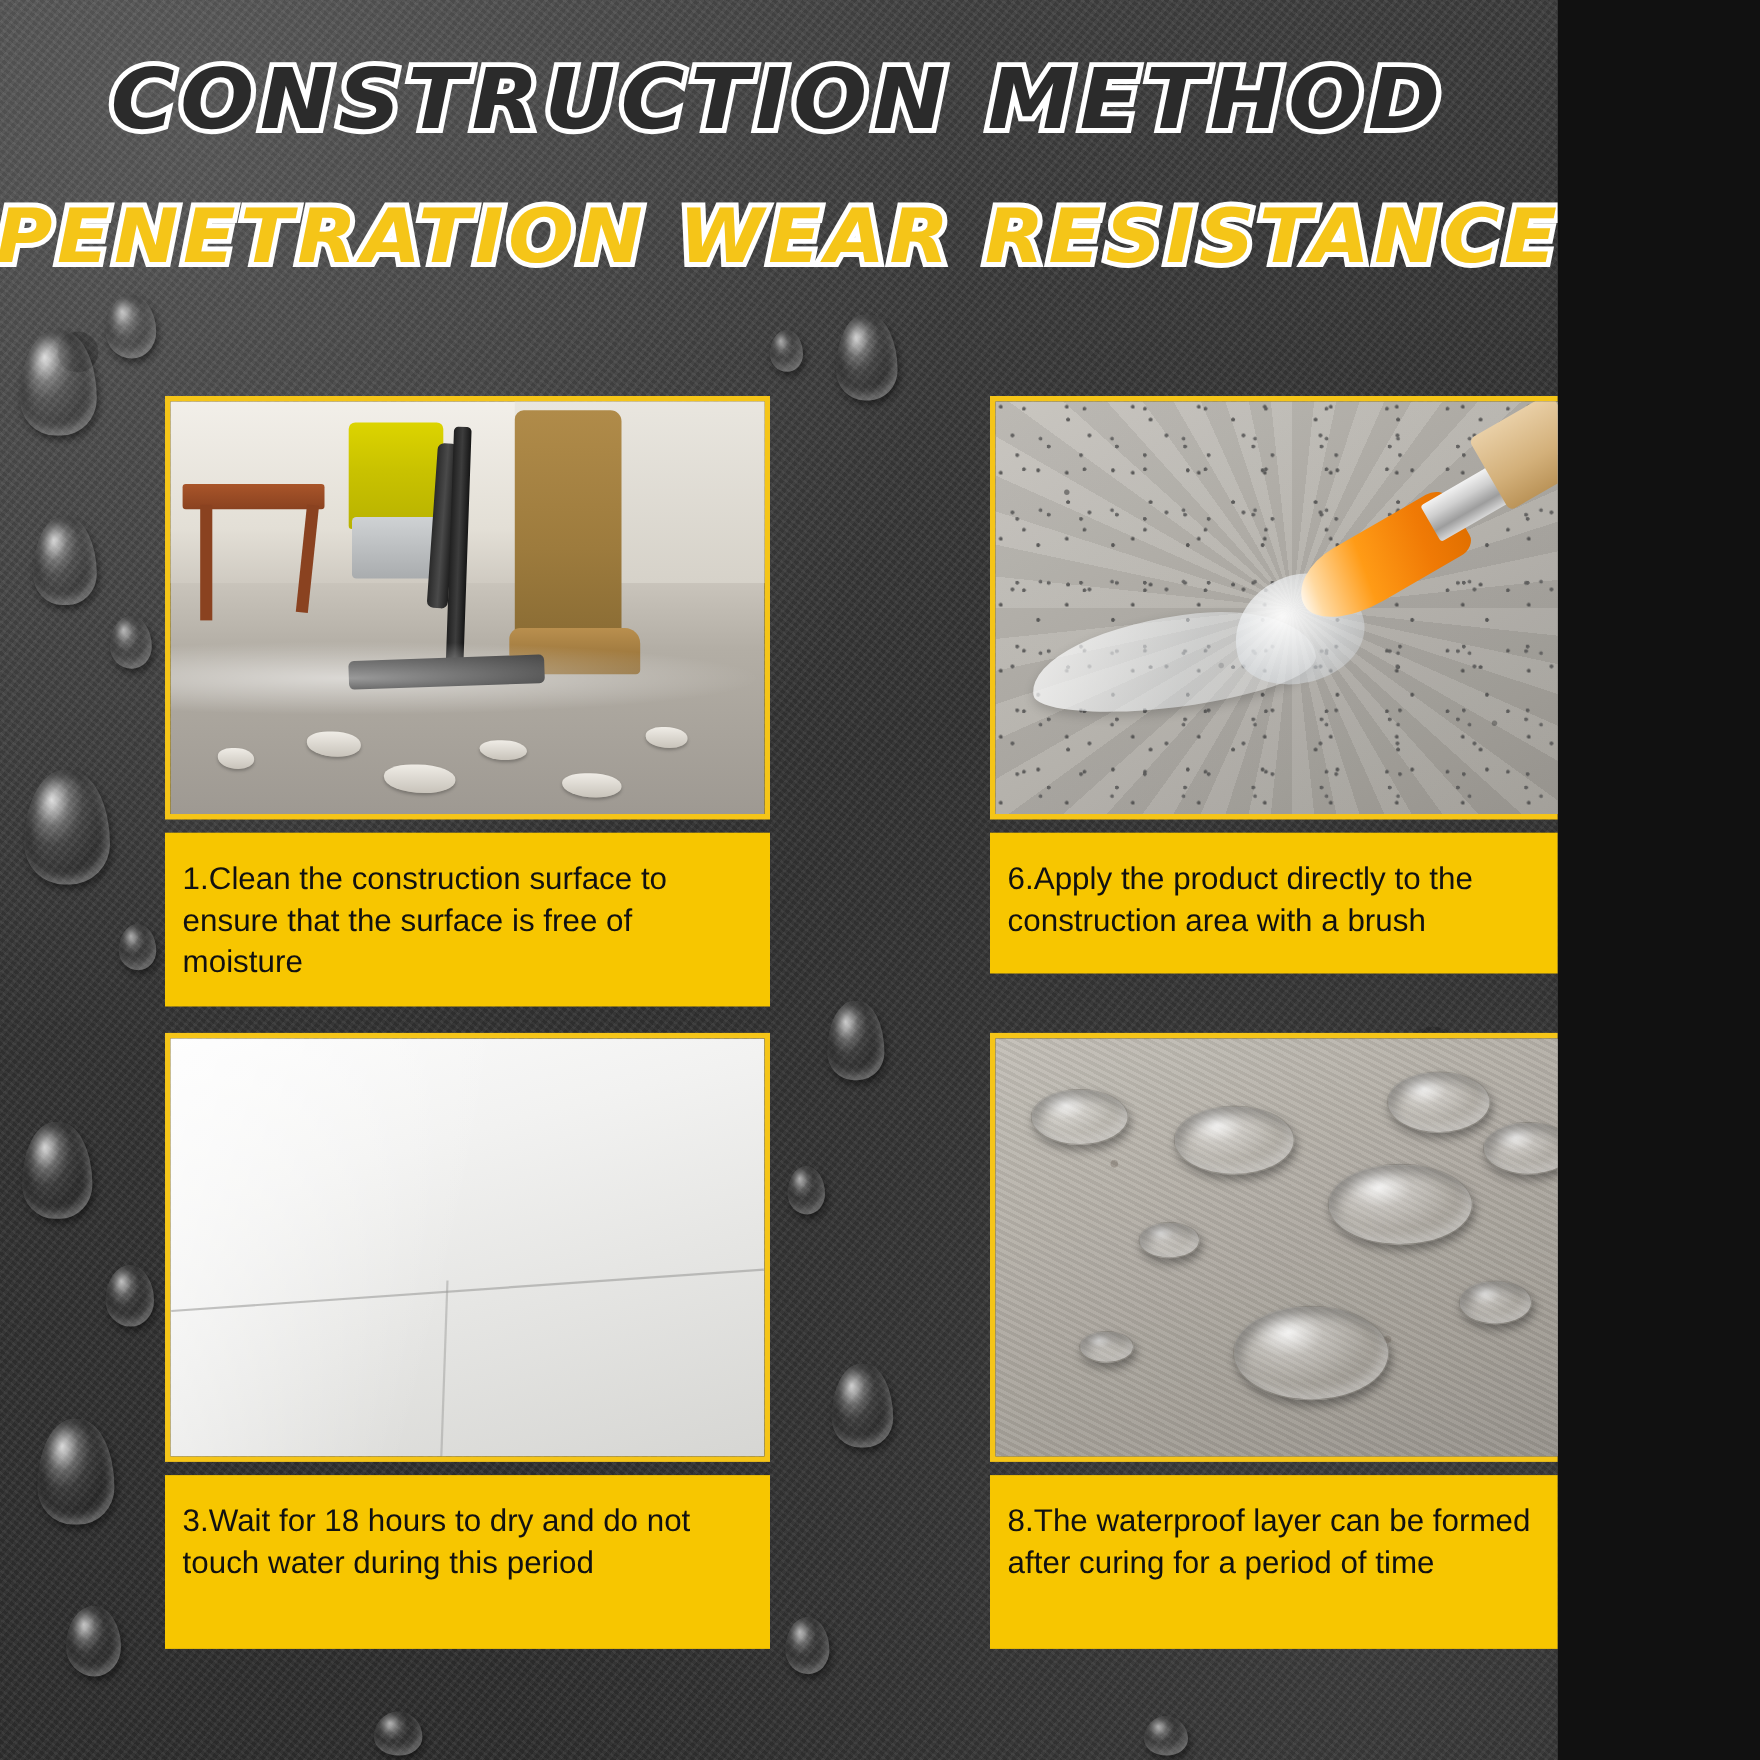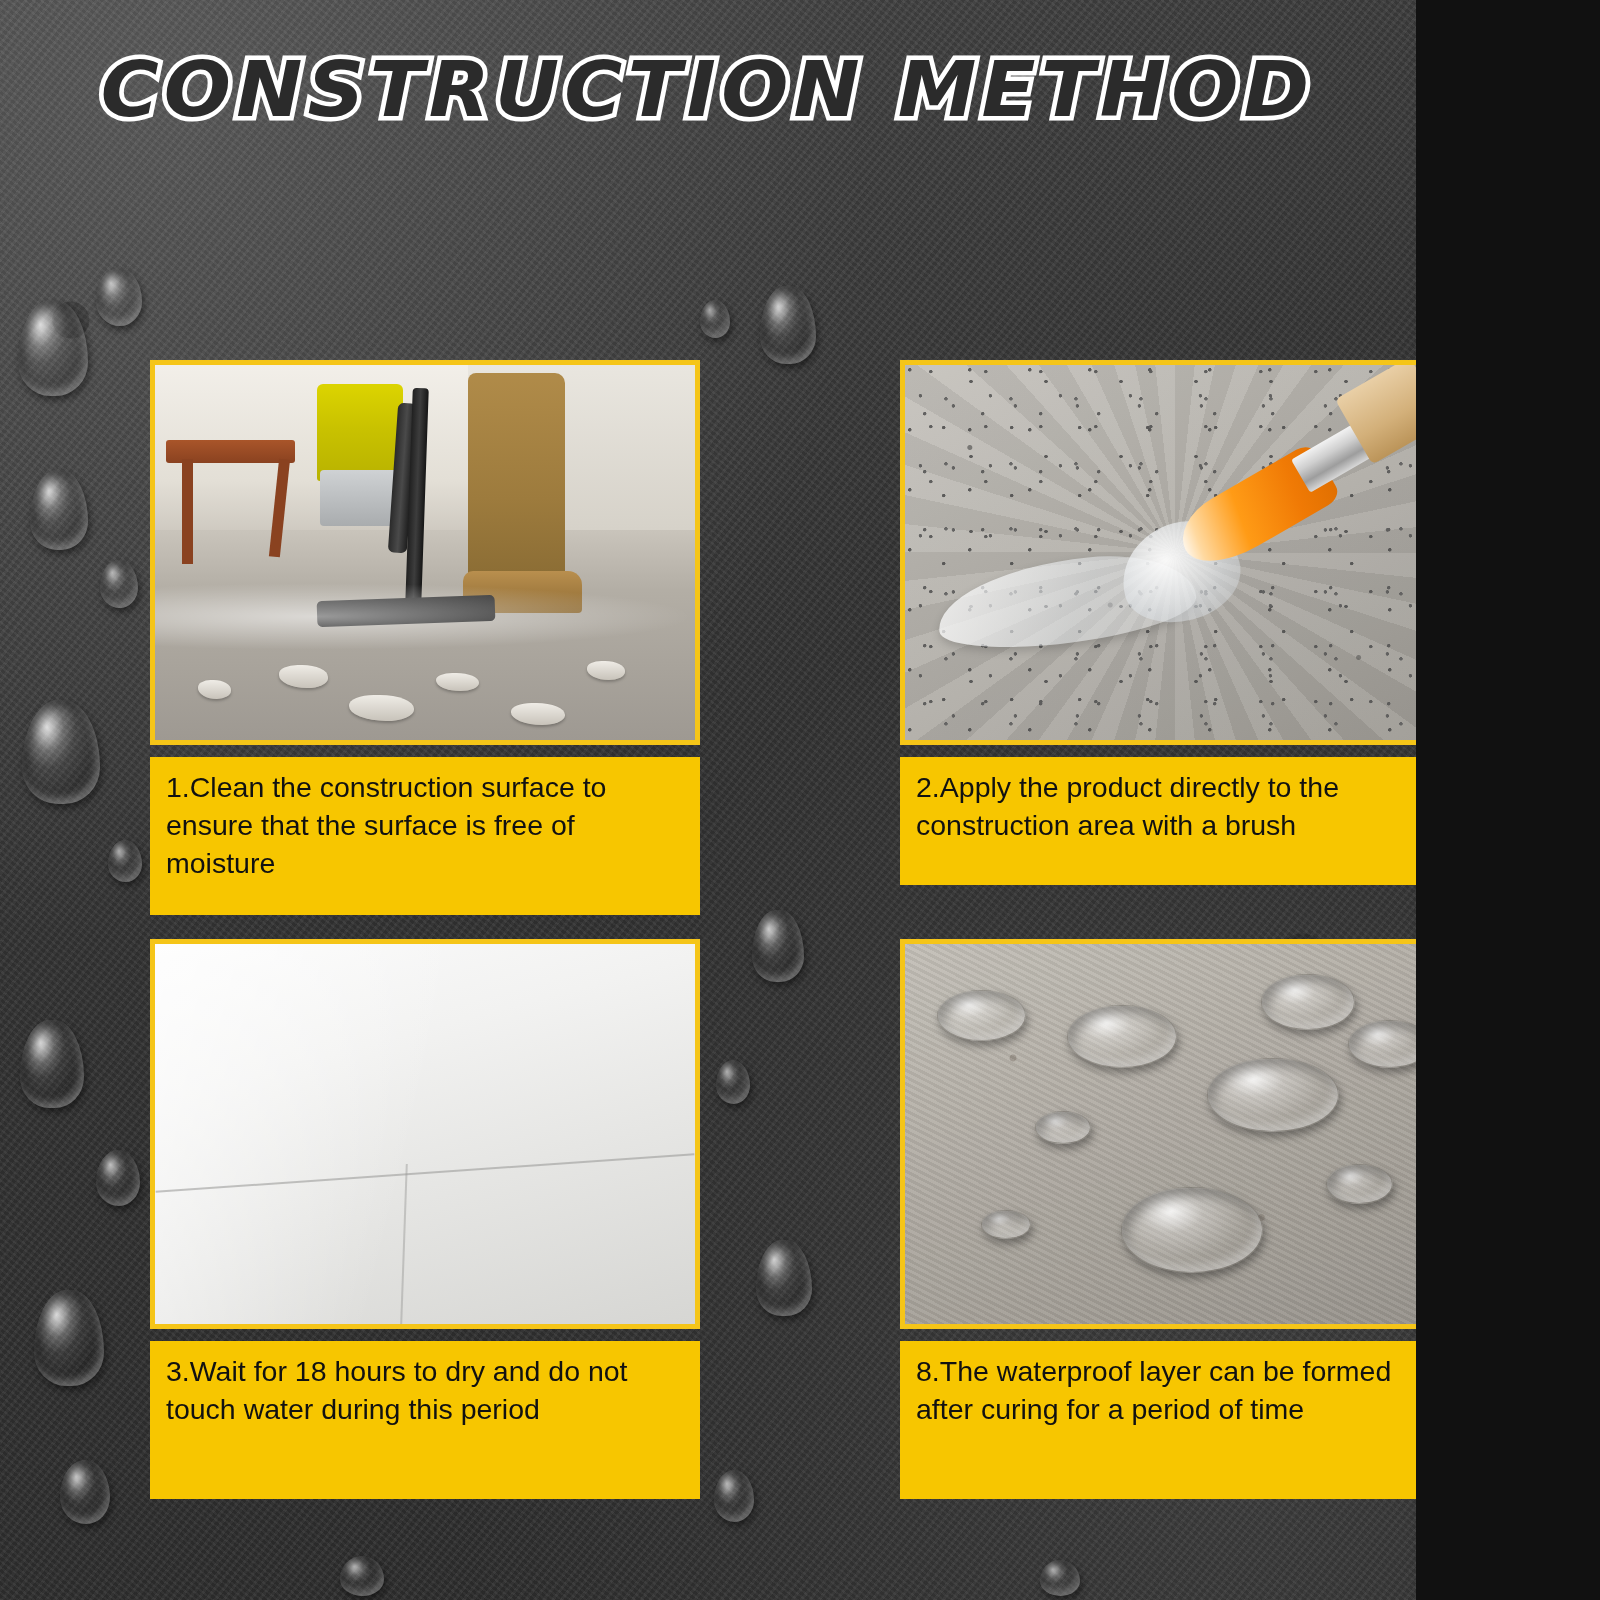--- a/index.html
+++ b/index.html
@@ -126,21 +126,21 @@
     position: relative;
   }
   .cell-b .photo { height: 390px; }
 
   .caption {
     margin-top: 12px;
     background: #f7c600;
     color: #111;
     font-size: 28.5px;
     line-height: 1.33;
-    padding: 12px 14px 18px 16px;
+    padding: 24px 14px 18px 16px;
     box-sizing: border-box;
     min-height: 158px;
   }
   .cap-short { min-height: 128px; }
 
   
   .p1 {
     position: absolute; inset: 0;
     background:
       linear-gradient(180deg, #e7e4de 0%, #dedad2 38%, #c9c4bb 44%, #b3aea5 60%, #9e9992 100%);
@@ -280,20 +280,23 @@
   <div class="drop tear" style="left:752px;  top:910px;  width:52px;  height:72px;"></div>
   <div class="drop" style="left:716px;  top:1060px; width:34px;  height:44px;"></div>
   <div class="drop tear" style="left:756px;  top:1240px; width:56px;  height:76px;"></div>
   <div class="drop" style="left:714px;  top:1470px; width:40px;  height:52px;"></div>
   <div class="drop" style="left:340px;  top:1556px; width:44px;  height:40px;"></div>
   <div class="drop" style="left:1040px; top:1560px; width:40px;  height:36px;"></div>
 
   <div class="title-wrap">
     <span class="title-main">CONSTRUCTION METHOD</span>
   </div>
+  <div class="title-sub-wrap">
+    <span class="title-sub">PENETRATION WEAR RESISTANCE</span>
+  </div>
 
   <div class="grid">
 
     <div class="cell">
       <div class="photo">
         <div class="p1">
           <div class="p1-wall"></div>
           <div class="p1-wall2"></div>
           <div class="p1-table"></div>
           <div class="p1-leg1"></div>
@@ -321,21 +324,21 @@
       <div class="photo">
         <div class="p2">
           <div class="p2-speckle"></div>
           <div class="p2-smear"></div>
           <div class="p2-blob"></div>
           <div class="p2-brush-hair"></div>
           <div class="p2-ferrule"></div>
           <div class="p2-handle"></div>
         </div>
       </div>
-      <div class="caption cap-short">2.Apply the product directly to the construction area with a brush</div>
+      <div class="caption cap-short">6.Apply the product directly to the construction area with a brush</div>
     </div>
 
     <div class="cell cell-b">
       <div class="photo">
         <div class="p3">
           <div class="p3-sheen"></div>
           <div class="p3-line1"></div>
           <div class="p3-line2"></div>
         </div>
       </div>

